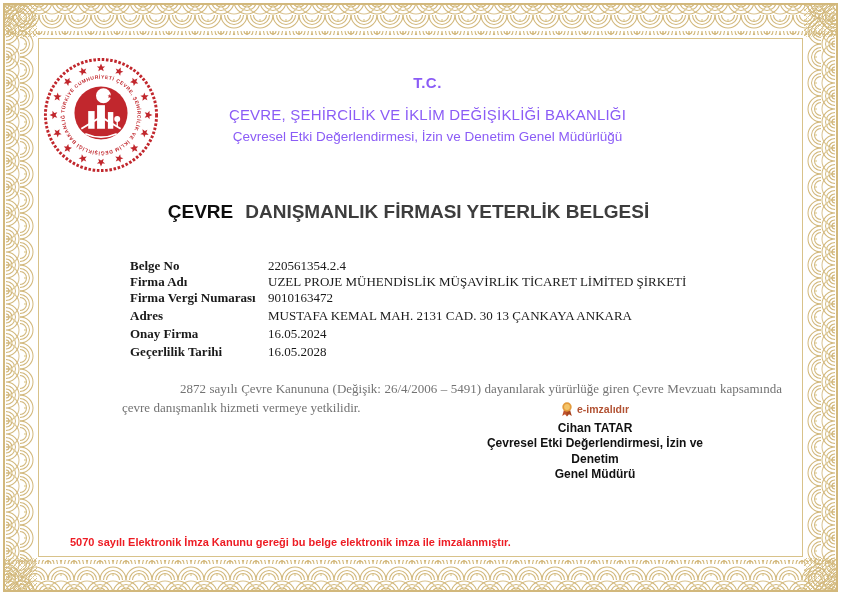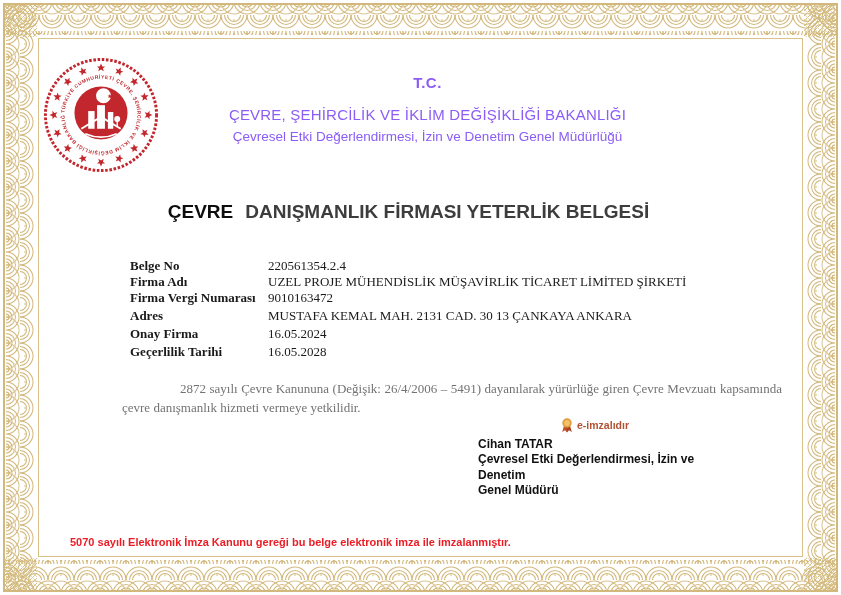--- a/index.html
+++ b/index.html
@@ -16,21 +16,21 @@
   .doc-title .prefix{color:#0d0d0d;margin-right:12px;}
   .fields{position:absolute;left:130px;top:257px;width:620px;
           font-family:"Liberation Serif",serif;font-size:13px;color:#1a1a1a;}
   .frow{display:flex;height:18px;align-items:center;}
   .frow.tight{height:14px;}
   .frow .flabel{width:138px;font-weight:bold;flex:none;}
   .frow .fvalue{flex:1;white-space:nowrap;}
   .paragraph{position:absolute;left:88px;top:379px;width:660px;
              font-family:"Liberation Serif",serif;font-size:13px;line-height:19px;
              color:#737373;text-align:justify;text-indent:58px;margin-left:34px;}
-  .signature{position:absolute;left:478px;top:418px;width:234px;text-align:left;
+  .signature{position:absolute;left:478px;top:402px;width:234px;text-align:center;
              font-size:12px;font-weight:bold;color:#111;line-height:15.5px;}
   .esign-row{display:flex;align-items:center;justify-content:center;gap:4px;
              font-size:10.5px;color:#b25233;margin-bottom:3px;}
   .footnote{position:absolute;left:70px;top:536px;font-size:11px;font-weight:bold;color:#ed1c24;}
 </style>
 </head>
 <body>
 
 <div class="page">
 

